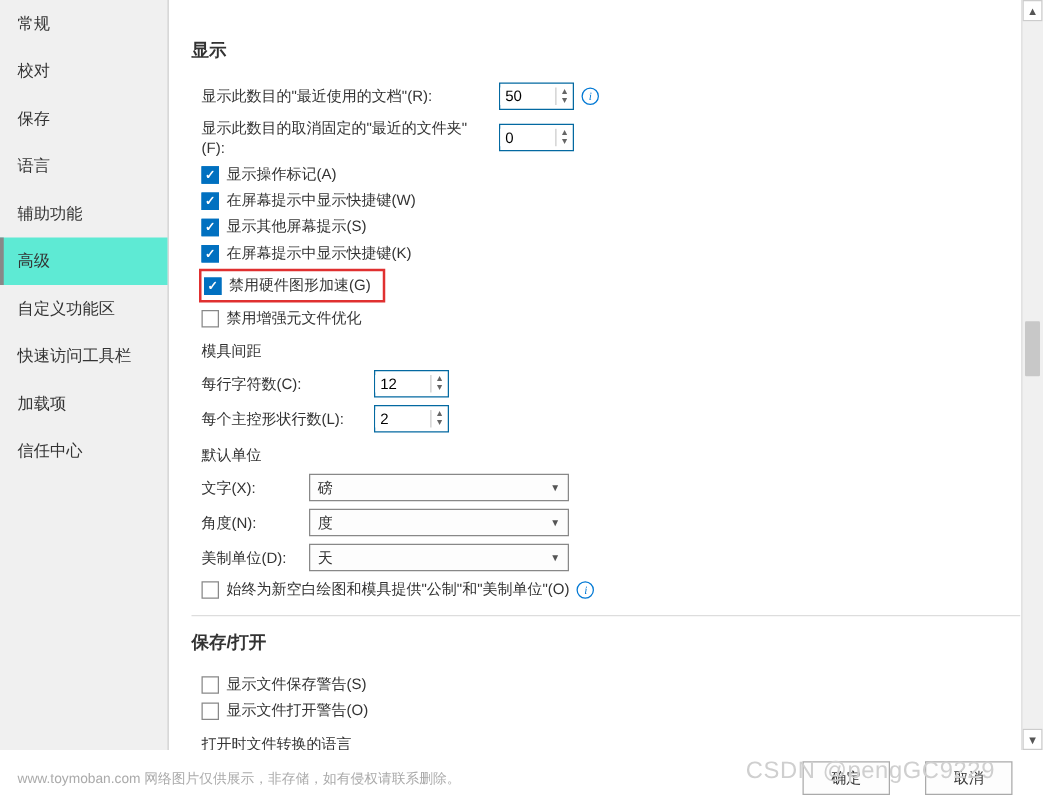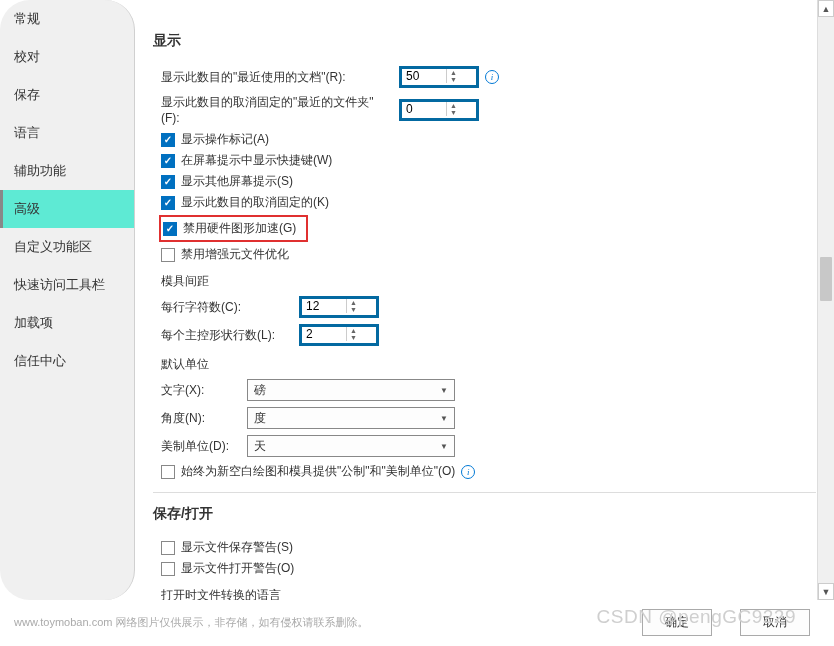--- a/index.html
+++ b/index.html
@@ -1,26 +1,26 @@
 <!DOCTYPE html>
 <html><head>
   <meta charset="utf-8">
   <style>
     * { box-sizing: border-box; margin: 0; padding: 0; }
     body { font-family: "Microsoft YaHei", sans-serif; font-size: 12px; color: #333; background: #fff; width: 834px; height: 646px; position: relative; overflow: hidden; }
     .container { display: flex; height: 600px; }
-    .sidebar { width: 135px; background: #f0f0f0; border-right: 1px solid #d0d0d0; border-radius: 30px; }
+    .sidebar { width: 135px; background: #f0f0f0; border-right: 1px solid #d0d0d0; }
     .sidebar-item { padding: 10px 14px; cursor: pointer; font-size: 13px; }
     .sidebar-item.active { background: #5eead4; border-left: 3px solid #888; padding-left: 11px; }
     .content { flex: 1; padding: 4px 18px 10px 18px; overflow-y: auto; position: relative; }
     .section-title { font-size: 14px; font-weight: bold; margin: 12px 0 16px 0; }
     .row { display: flex; align-items: center; margin: 6px 0 6px 8px; min-height: 22px; }
     .row-label { flex: 0 0 auto; margin-right: 8px; }
     .row-label-wide { width: 230px; }
-    .spinner { display: inline-flex; align-items: flex-start; border: 3px solid #0369a1; height: 22px; width: 80px; }
+    .spinner { display: inline-flex; align-items: center; border: 1px solid #0369a1; height: 22px; width: 60px; }
     .spinner input { border: none; width: 44px; padding: 0 4px; font-size: 12px; outline: none; }
     .spinner-btns { display: flex; flex-direction: column; width: 14px; border-left: 1px solid #ccc; }
     .spinner-btns span { flex: 1; display: flex; align-items: center; justify-content: center; font-size: 7px; color: #666; cursor: pointer; line-height: 1; }
     .info-icon { display: inline-flex; width: 14px; height: 14px; border: 1px solid #0078d4; border-radius: 50%; color: #0078d4; align-items: center; justify-content: center; font-size: 9px; margin-left: 6px; font-style: italic; font-family: Georgia, serif; }
     .checkbox-row { display: flex; align-items: center; margin: 4px 0 4px 8px; }
     .checkbox { width: 14px; height: 14px; border: 1px solid #888; margin-right: 6px; display: inline-flex; align-items: center; justify-content: center; flex-shrink: 0; }
     .checkbox.checked { background: #0070c0; border-color: #0070c0; }
     .checkbox.checked::after { content: "✓"; color: #fff; font-size: 10px; font-weight: bold; }
     .highlight-box { border: 2px solid #e03030; padding: 3px 10px 3px 2px; display: inline-flex; align-items: center; margin-left: 6px; }
     .highlight-box .checkbox-row { margin: 0; }
@@ -92,21 +92,21 @@
     <div class="checkbox-row">
       <span class="checkbox checked"></span>
       <span>在屏幕提示中显示快捷键(W)</span>
     </div>
     <div class="checkbox-row">
       <span class="checkbox checked"></span>
       <span>显示其他屏幕提示(S)</span>
     </div>
     <div class="checkbox-row">
       <span class="checkbox checked"></span>
-      <span>显示此数目的取消固定的(K)</span>
+      <span>在屏幕提示中显示快捷键(K)</span>
     </div>
 
     <div class="highlight-box">
       <div class="checkbox-row">
         <span class="checkbox checked"></span>
         <span>禁用硬件图形加速(G)</span>
       </div>
     </div>
 
     <div class="checkbox-row">

